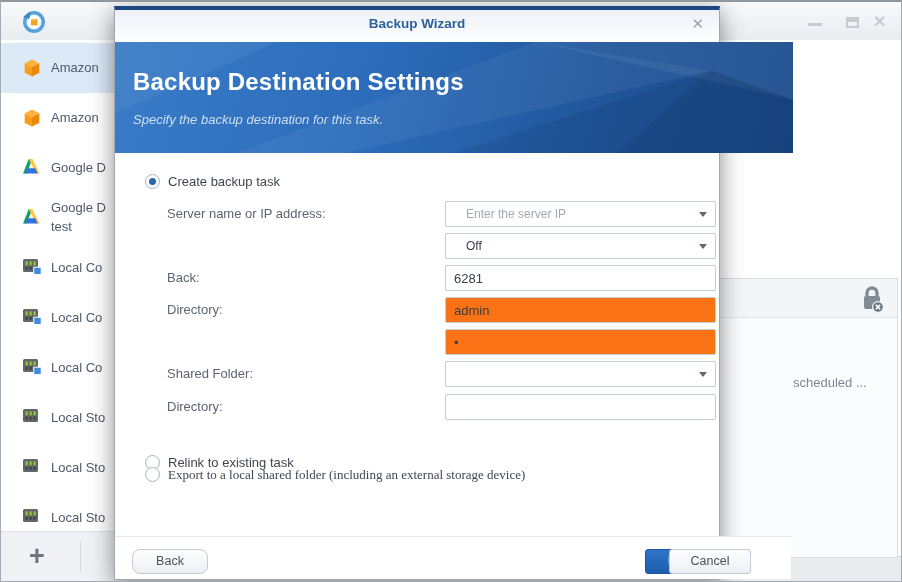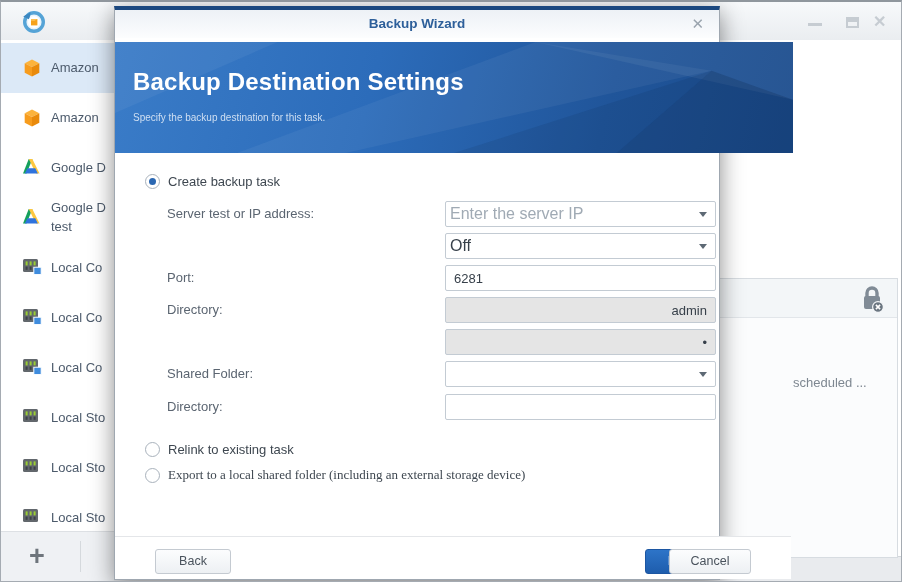--- a/index.html
+++ b/index.html
@@ -54,50 +54,50 @@
   .banner { position:absolute; left:0; top:32px; width:678px; height:111px; overflow:hidden;
             background:linear-gradient(104deg,#3a7cc8 0%,#2c6cba 38%,#20559a 72%,#1a4b8c 100%); }
   .facet { position:absolute; inset:0; }
   .f1 { clip-path:polygon(62% 0,100% 0,100% 52%); background:rgba(255,255,255,.06); }
   .f2 { clip-path:polygon(88% 26%,100% 52%,100% 100%,74% 100%); background:rgba(8,28,60,.20); }
   .f3 { clip-path:polygon(88% 26%,74% 100%,50% 100%); background:rgba(8,28,60,.10); }
   .f4 { clip-path:polygon(62% 0,88% 26%,34% 100%,18% 100%); background:rgba(255,255,255,.05); }
   .f5 { clip-path:polygon(0 0,24% 0,0 64%); background:rgba(255,255,255,.05); }
   .banner-inner { position:absolute; left:18px; top:26px; }
   .banner h1 { font-size:24px; color:#fff; letter-spacing:.2px; margin-bottom:16px; }
-  .banner p { font-size:10px; color:#cfdff2; }
-
-  .opt { position:absolute; display:flex; align-items:flex-end; cursor:pointer; }
+  .banner p { font-size:13px; color:#cfdff2;font-style:italic; }
+
+  .opt { position:absolute; display:flex; align-items:flex-start; cursor:pointer; }
   .radio { width:15px; height:15px; border:1px solid #a9b2bc; border-radius:50%; background:#fff;
            position:relative; margin-right:8px; flex:0 0 15px; }
   .radio.selected::after { content:""; position:absolute; left:3px; top:3px; width:7px; height:7px;
                            border-radius:50%; background:#2a67b2; }
   .opt span { font-size:13px; color:#3e4750; }
 
   .frow { position:absolute; left:0; width:678px; height:26px; }
   .frow .flabel { position:absolute; left:52px; width:270px; line-height:26px; font-size:13px; color:#5b6571; }
   .fctl { position:absolute; left:330px; width:271px; height:26px; }
   input.txt { width:271px; height:26px; border:1px solid #c3cbd3; border-radius:2px; padding:0 8px;
               font-family:"Liberation Sans",sans-serif; font-size:13px; color:#37404a; background:#fff; }
-  input.txt.yellow { background:#e5e5e5;text-align:right; }
+  input.txt.yellow { background:#f97316; }
   .combo { width:271px; height:26px; border:1px solid #c3cbd3; border-radius:2px; background:#fff;
-           position:relative; line-height:24px; padding:0 24px 0 4px; font-size:16px; color:#37404a;
+           position:relative; line-height:24px; padding:0 24px 0 20px; font-size:12px; color:#37404a;
            cursor:pointer; overflow:hidden; white-space:nowrap; }
   .combo .ph { color:#a0aab4; }
   .arrow { position:absolute; right:8px; top:10px; width:0; height:0;
            border-left:4.5px solid transparent; border-right:4.5px solid transparent;
            border-top:5px solid #5d6974; }
 
   .dlg-footer { position:absolute; left:0; bottom:0; width:676px; height:43px; background:#fff;
                 border-top:1px solid #e4e6e9; }
   .btn { position:absolute; top:12px; height:25px; border-radius:3px; font-size:12.5px; line-height:23px;
          text-align:center; cursor:pointer; font-family:"Liberation Sans",sans-serif; }
   .btn.gray { background:linear-gradient(#fcfdfe,#edf0f3); border:1px solid #c4cad1; color:#49525c; }
   .btn.blue { background:linear-gradient(#2d74c8,#1e5dad); border:1px solid #1c56a2; color:#fff; }
-  .btn-back   { left:40px;  width:76px; }
+  .btn-back   { left:17px;  width:76px;border-radius:8px; }
   .btn-next   { left:482px; width:71px;margin-left:48px; }
   .btn-cancel { left:538px; width:82px;margin-left:16px; }
 </style>
 </head>
 <body>
 
 <div class="app">
 
   <div class="titlebar">
     <div class="wc wc-min"></div>
@@ -284,34 +284,34 @@
         <p>Specify the backup destination for this task.</p>
       </div>
     </div>
 
     <div class="opt" style="left:30px; top:164px;">
       <span class="radio selected"></span>
       <span>Create backup task</span>
     </div>
 
     <div class="frow" style="top:191px">
-      <label class="flabel">Server test or IP address:</label>
+      <label class="flabel">Server name or IP address:</label>
       <div class="fctl combo">
         <span class="ph">Enter the server IP</span>
         <span class="arrow"></span>
       </div>
     </div>
     <div class="frow" style="top:223px">
       <div class="fctl combo">
         <span>Off</span>
         <span class="arrow"></span>
       </div>
     </div>
     <div class="frow" style="top:255px">
-      <label class="flabel">Port:</label>
+      <label class="flabel">Back:</label>
       <div class="fctl"><input class="txt" value="6281" style=""></div>
     </div>
     <div class="frow" style="top:287px">
       <label class="flabel">Directory:</label>
       <div class="fctl"><input class="txt yellow" value="admin" style=""></div>
     </div>
     <div class="frow" style="top:319px">
       <div class="fctl"><input class="txt yellow" value="•" style=""></div>
     </div>
     <div class="frow" style="top:351px">
@@ -319,21 +319,21 @@
       <div class="fctl combo">
         <span></span>
         <span class="arrow"></span>
       </div>
     </div>
     <div class="frow" style="top:384px">
       <label class="flabel">Directory:</label>
       <div class="fctl"><input class="txt" value="" style=""></div>
     </div>
 
-    <div class="opt" style="left:30px; top:432px;">
+    <div class="opt" style="left:30px; top:445px;">
       <span class="radio"></span>
       <span>Relink to existing task</span>
     </div>
     <div class="opt" style="left:30px; top:457px;font-family:Liberation Serif, serif;">
       <span class="radio"></span>
       <span>Export to a local shared folder (including an external storage device)</span>
     </div>
 
     <div class="dlg-footer">
       <button class="btn gray btn-back">Back</button>

